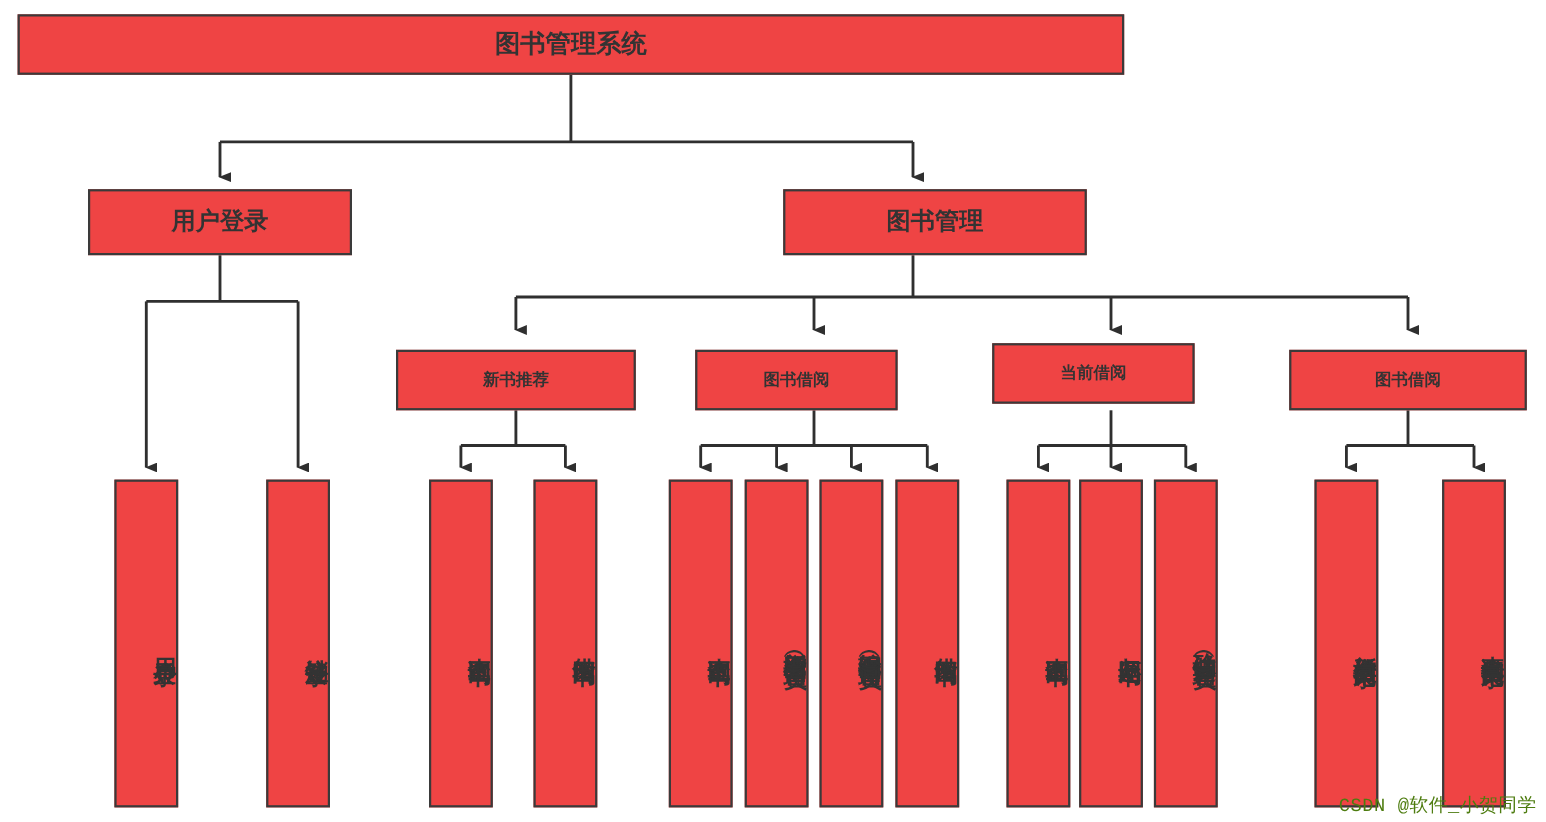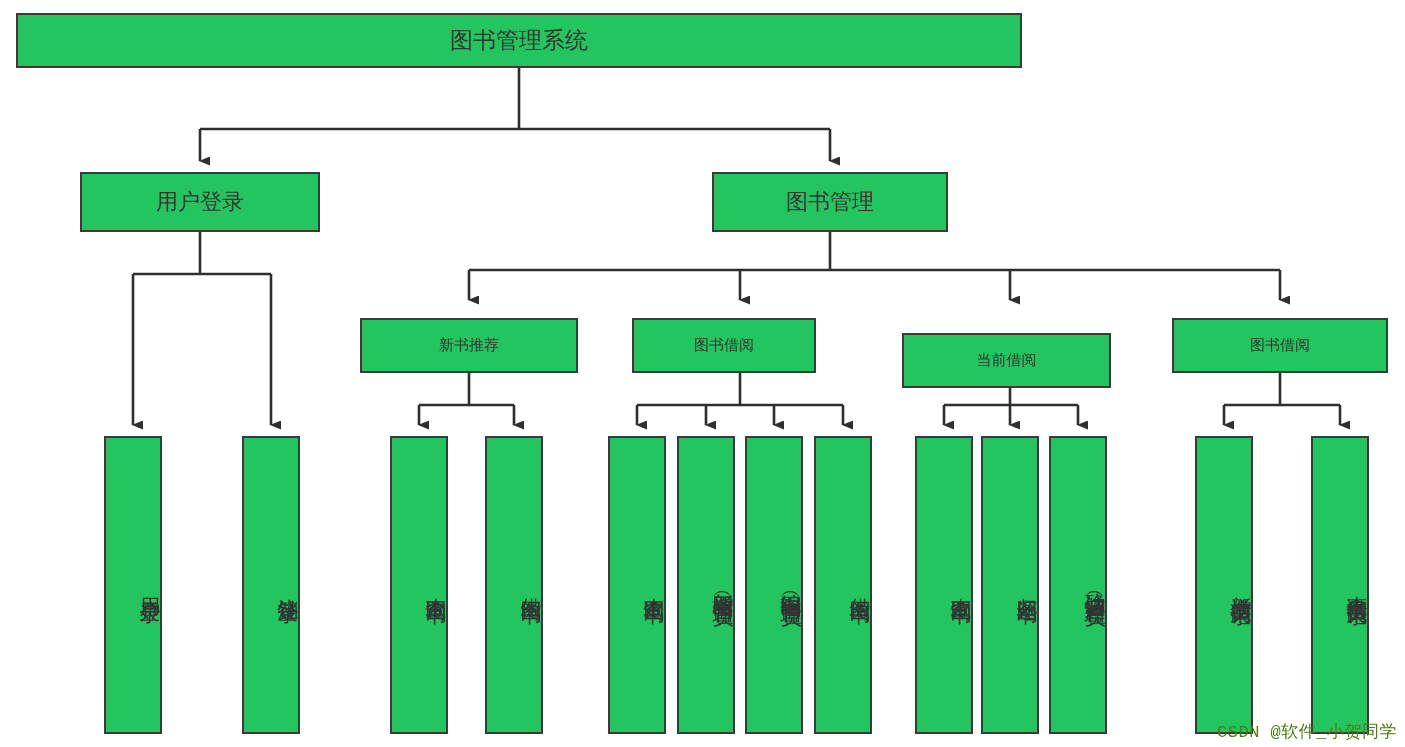--- a/index.html
+++ b/index.html
@@ -18,28 +18,29 @@
   svg.wires{
     position:absolute;
     left:0; top:0;
     width:1405px;
     height:747px;
     pointer-events:none;
   }
   .node{
     position:absolute;
     box-sizing:border-box;
-    background:#22c55e;
+    background:#ef4444;
     border:2px solid #3a3a3a;
     display:flex;
     align-items:center;
     justify-content:center;
     color:#333333;
     line-height:1.18;
     text-align:left;
+    font-weight:bold;
   }
   .node.root{
     font-size:23px;
   }
   .node.lvl2{
     font-size:22px;
   }
   .node.lvl3{
     font-size:15px;
   }
@@ -127,33 +128,33 @@
   </svg>
 
   <div class="node root" style="left:16px; top:13px; width:1006px; height:55px;">
     <span class="lbl">图书管理系统</span>
   </div>
 
   <div class="node lvl2" style="left:80px; top:172px; width:240px; height:60px;">
     <span class="lbl">用户登录</span>
   </div>
 
-  <div class="node lvl2" style="left:712px; top:172px; width:236px; height:60px;">
+  <div class="node lvl2" style="left:712px; top:172px; width:276px; height:60px;">
     <span class="lbl">图书管理</span>
   </div>
 
   <div class="node lvl3" style="left:360px; top:318px; width:218px; height:55px;">
     <span class="lbl">新书推荐</span>
   </div>
 
   <div class="node lvl3" style="left:632px; top:318px; width:184px; height:55px;">
     <span class="lbl">图书借阅</span>
   </div>
 
-  <div class="node lvl3" style="left:902px; top:333px; width:209px; height:55px;">
+  <div class="node lvl3" style="left:902px; top:312px; width:184px; height:55px;">
     <span class="lbl">当前借阅</span>
   </div>
 
   <div class="node lvl3" style="left:1172px; top:318px; width:216px; height:55px;">
     <span class="lbl">图书借阅</span>
   </div>
 
   <div class="node leaf" style="left:104px; top:436px; width:58px; height:298px;">
     <span class="lbl">用户登录</span>
   </div>

